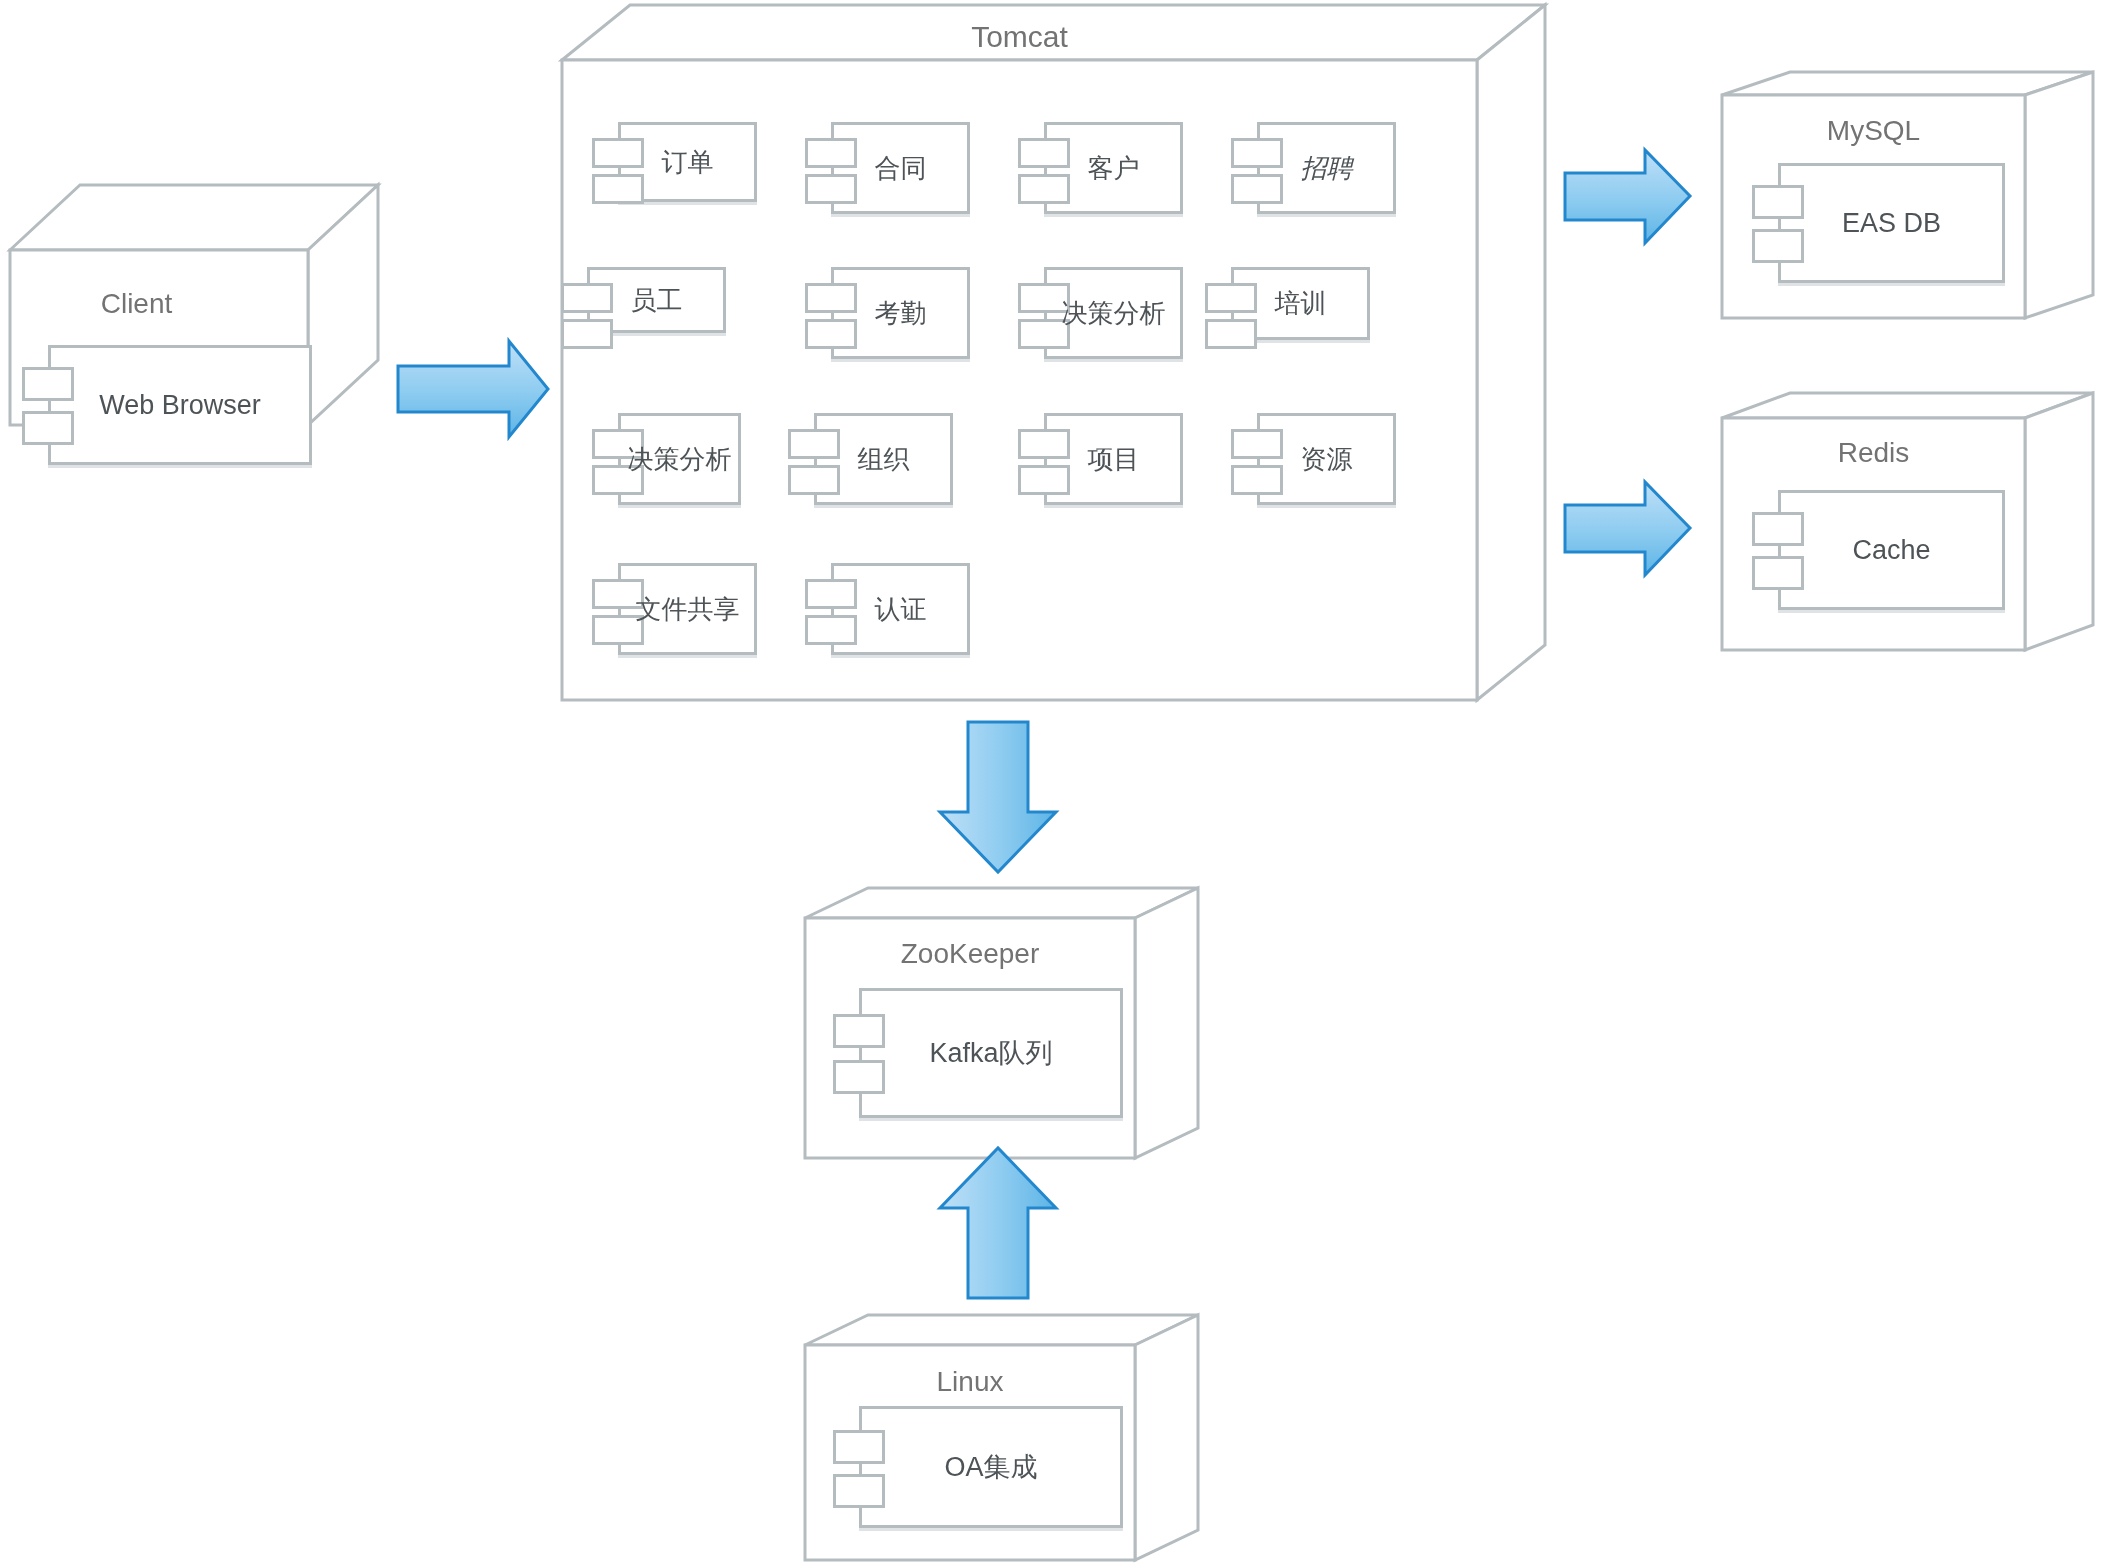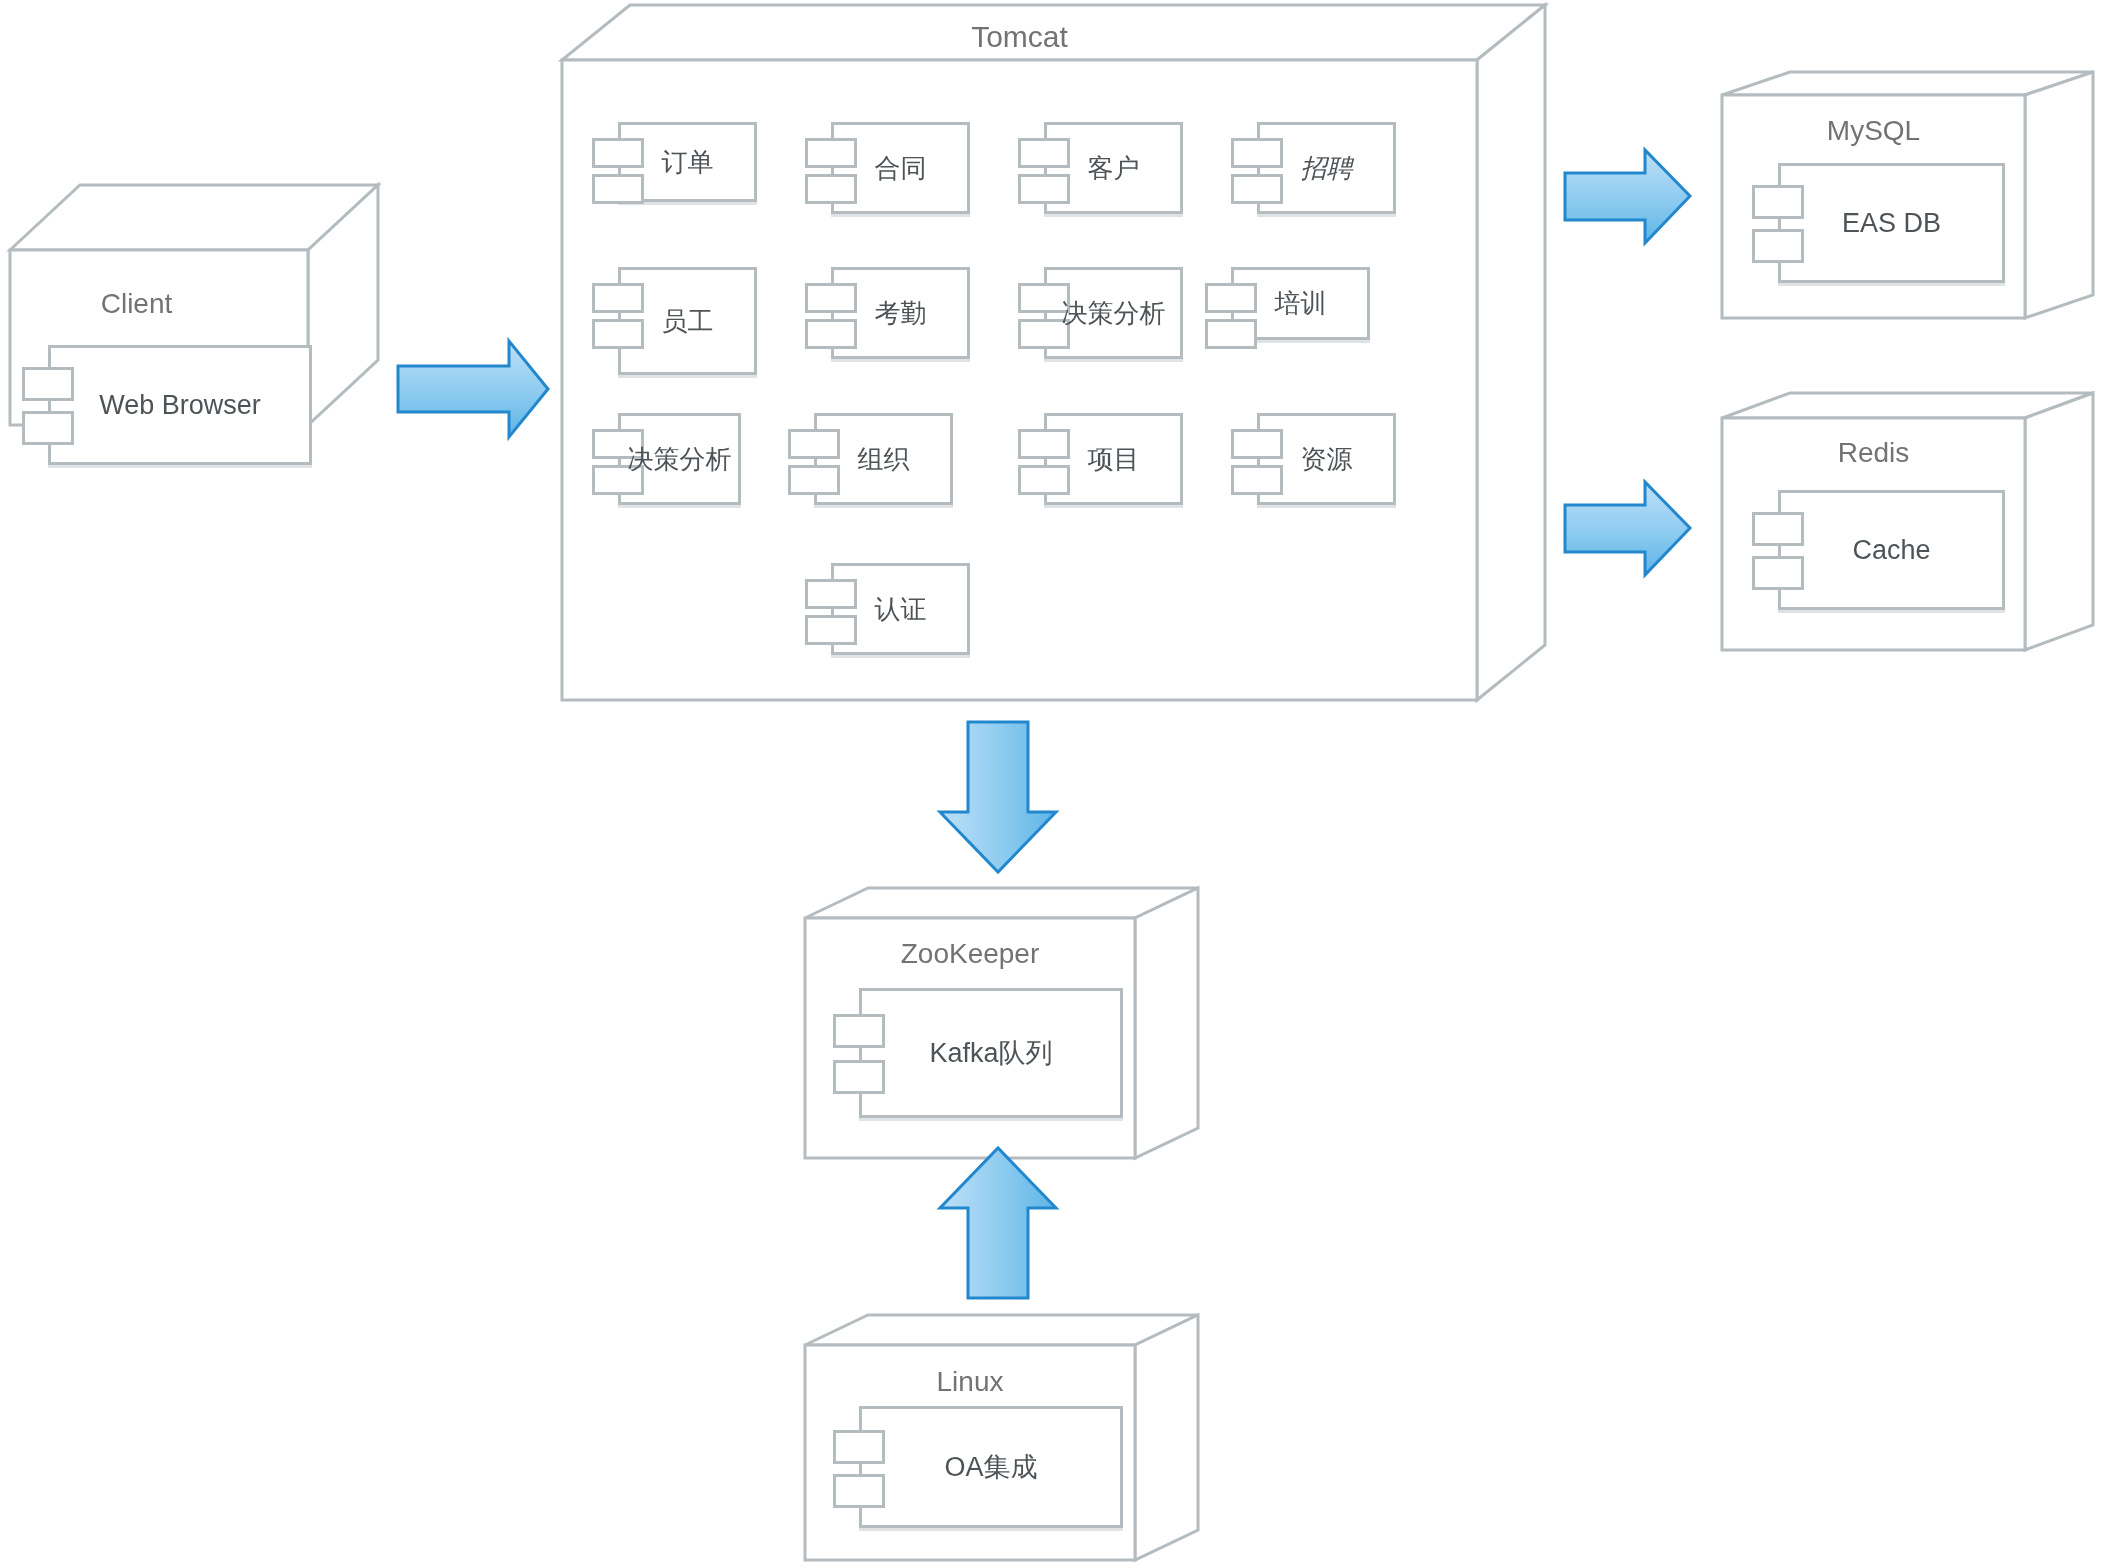--- a/index.html
+++ b/index.html
@@ -204,21 +204,21 @@
   </div>
 
   <div class="comp" style="left:1231px; top:122px; width:165px; height:92px;">
     <div class="body">
       <span class="label" style="font-size:26px;font-style:italic;">招聘</span>
     </div>
     <div class="tab" style="top:16px; height:30px;"></div>
     <div class="tab" style="top:52px; height:30px;"></div>
   </div>
 
-  <div class="comp" style="left:592px; top:267px; width:165px; height:108px;">
+  <div class="comp" style="left:561px; top:267px; width:165px; height:66px;">
     <div class="body">
       <span class="label" style="font-size:26px;">员工</span>
     </div>
     <div class="tab" style="top:16px; height:30px;"></div>
     <div class="tab" style="top:52px; height:30px;"></div>
   </div>
 
   <div class="comp" style="left:805px; top:267px; width:165px; height:92px;">
     <div class="body">
       <span class="label" style="font-size:26px;">考勤</span>
@@ -268,20 +268,27 @@
   </div>
 
   <div class="comp" style="left:1231px; top:413px; width:165px; height:92px;">
     <div class="body">
       <span class="label" style="font-size:26px;">资源</span>
     </div>
     <div class="tab" style="top:16px; height:30px;"></div>
     <div class="tab" style="top:52px; height:30px;"></div>
   </div>
 
+  <div class="comp" style="left:592px; top:563px; width:165px; height:92px;">
+    <div class="body">
+      <span class="label" style="font-size:26px;">文件共享</span>
+    </div>
+    <div class="tab" style="top:16px; height:30px;"></div>
+    <div class="tab" style="top:52px; height:30px;"></div>
+  </div>
 
   <div class="comp" style="left:805px; top:563px; width:165px; height:92px;">
     <div class="body">
       <span class="label" style="font-size:26px;">认证</span>
     </div>
     <div class="tab" style="top:16px; height:30px;"></div>
     <div class="tab" style="top:52px; height:30px;"></div>
   </div>
 
 </div>

